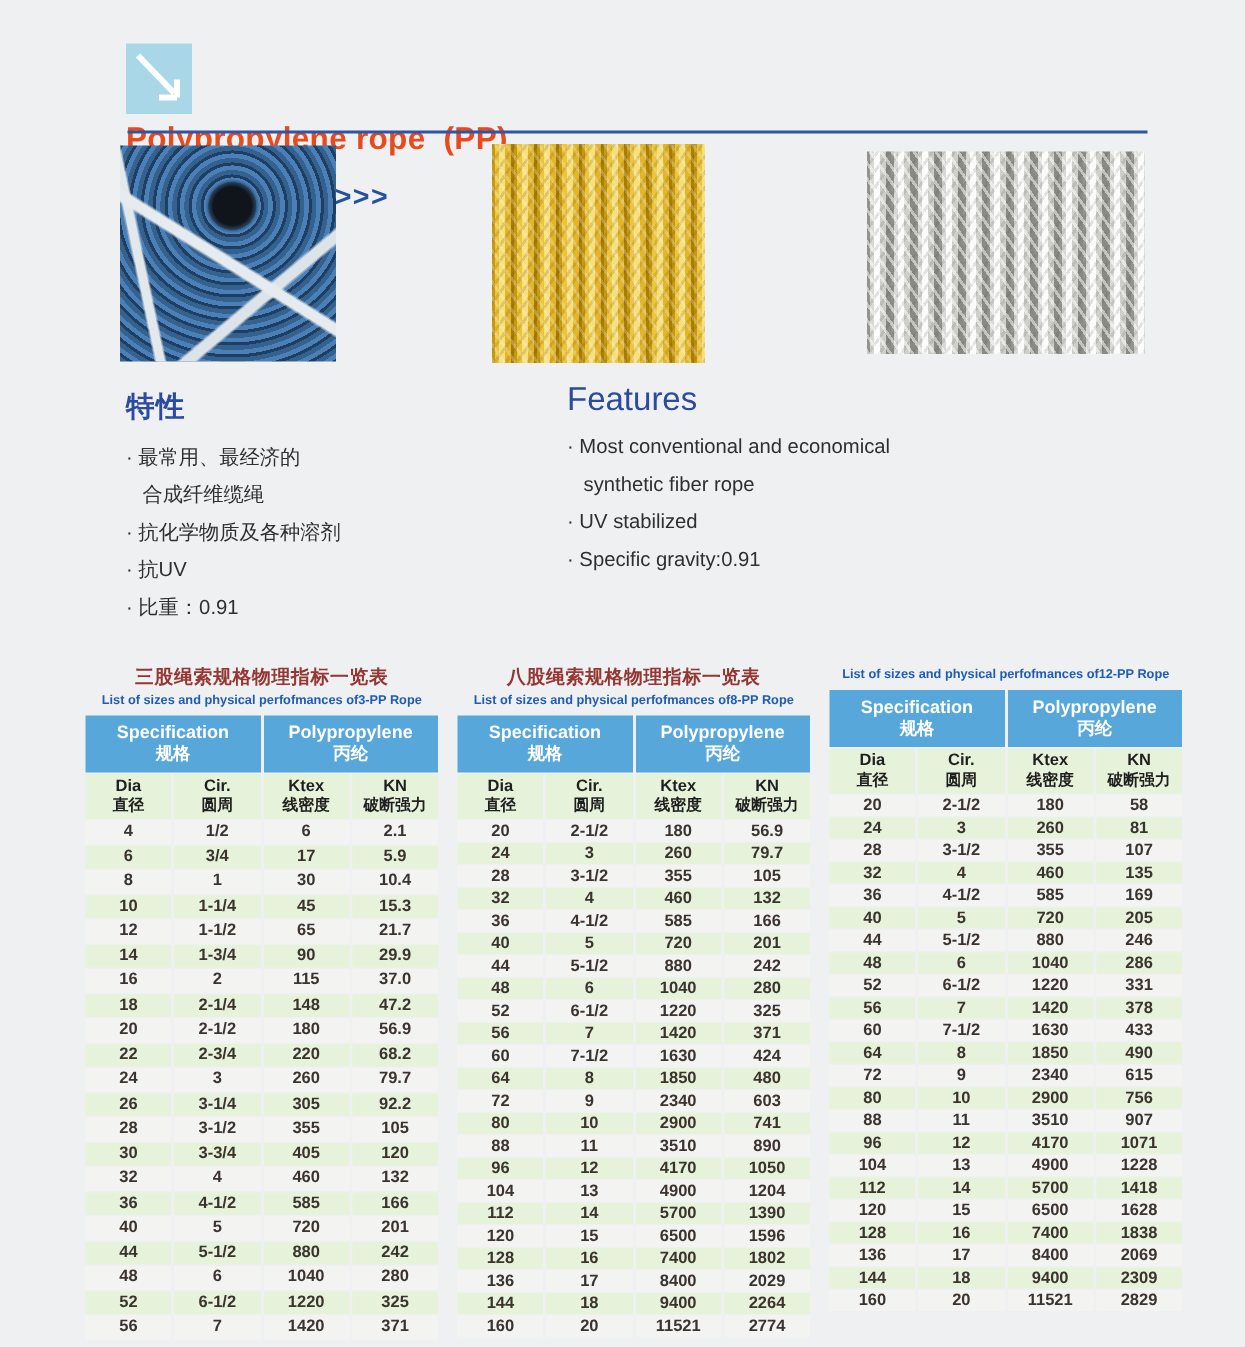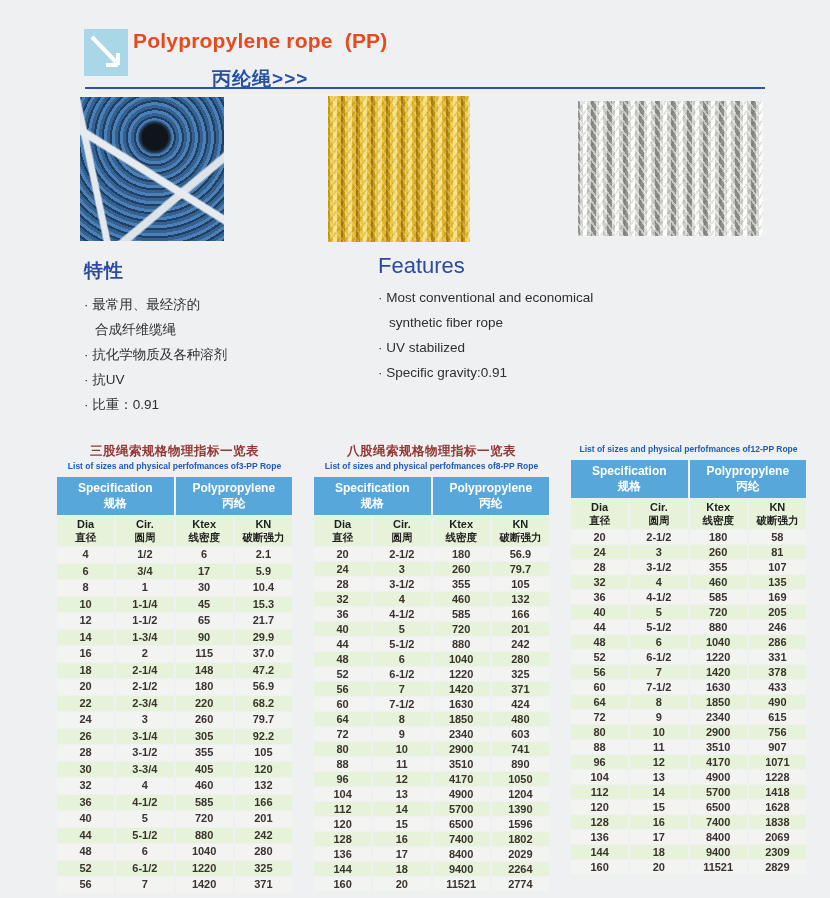--- a/index.html
+++ b/index.html
@@ -1,20 +1,20 @@
 <!DOCTYPE html>
 <html><head>
 <meta charset="utf-8">
 <style>
   * { margin:0; padding:0; box-sizing:border-box; }
   body { font-family:"Liberation Sans","DejaVu Sans",sans-serif; background:#eef0f1; }
   .page { position:relative; width:830px; height:898px; background:#eef0f1; overflow:hidden; }
 
   
-  .hdr { position:absolute; left:84px; top:29px; display:flex; gap:5px; }
+  .hdr { position:absolute; left:84px; top:29px; display:flex; gap:5px;flex-direction:column; }
   .hdr-icon { width:44px; height:47px; background:#a9d7e8; flex:0 0 auto; }
   .title-en { color:#e8491d; font-weight:bold; font-size:21px; white-space:pre; letter-spacing:.2px; }
   .title-zh { color:#27509f; font-weight:bold; font-size:19px; margin-top:13px; letter-spacing:1px;text-align:center; }
   .rule { position:absolute; left:85px; top:87px; width:680px; height:2px; background:#2b55a8; }
 
   
   .rope { position:absolute; }
   .rope-blue { left:80px; top:97px; width:144px; height:144px;
     background:
       linear-gradient(32deg, transparent 45%, #e6ebef 46% 49%, transparent 50%),
@@ -40,21 +40,21 @@
   .feat { position:absolute; width:305px; }
   .feat-zh { left:84px; top:258px; }
   .feat-en { left:378px; top:253px; }
   .feat-zh h2 { color:#2b4aa0; font-size:19px; font-weight:bold; margin-bottom:9px; letter-spacing:1px; }
   .feat-en h2 { color:#2b4aa0; font-size:22px; font-weight:normal; margin-bottom:7px; }
   .feat ul { list-style:none; }
   .feat li { color:#2f2f2f; font-size:13.5px; line-height:1.85; white-space:pre-line;
              padding-left:11px; text-indent:-11px; }
 
   
-  .tables { position:absolute; left:55px; top:443px; display:flex; gap:18px;justify-content:flex-end; }
+  .tables { position:absolute; left:55px; top:443px; display:flex; gap:9px;justify-content:flex-end; }
   .spec-table { width:239px; }
   .t-title { text-align:center; color:#943634; font-weight:bold; font-size:12.5px; letter-spacing:.5px; }
   .t-sub { text-align:center; color:#1f5cb4; font-weight:bold; font-size:8.5px; margin:1px 0 5px; }
   table { width:100%; border-collapse:separate; border-spacing:2px 1px; table-layout:fixed; }
   th, td { text-align:center; }
   th.grp { background:#58a7db; color:#ffffff; font-weight:bold; font-size:12px; line-height:1.28; padding:4px 0; }
   th.grp .zh { font-size:11.5px; font-weight:bold; }
   tr.cols th { background:#e6f2da; color:#1f1f1f; font-size:11px; font-weight:bold; line-height:1.3; padding:1px 4px; }
   tr.cols th .zh { font-size:10.5px; }
   tbody td { font-size:11px; font-weight:bold; color:#3b332e; background:#f3f3f2; }

